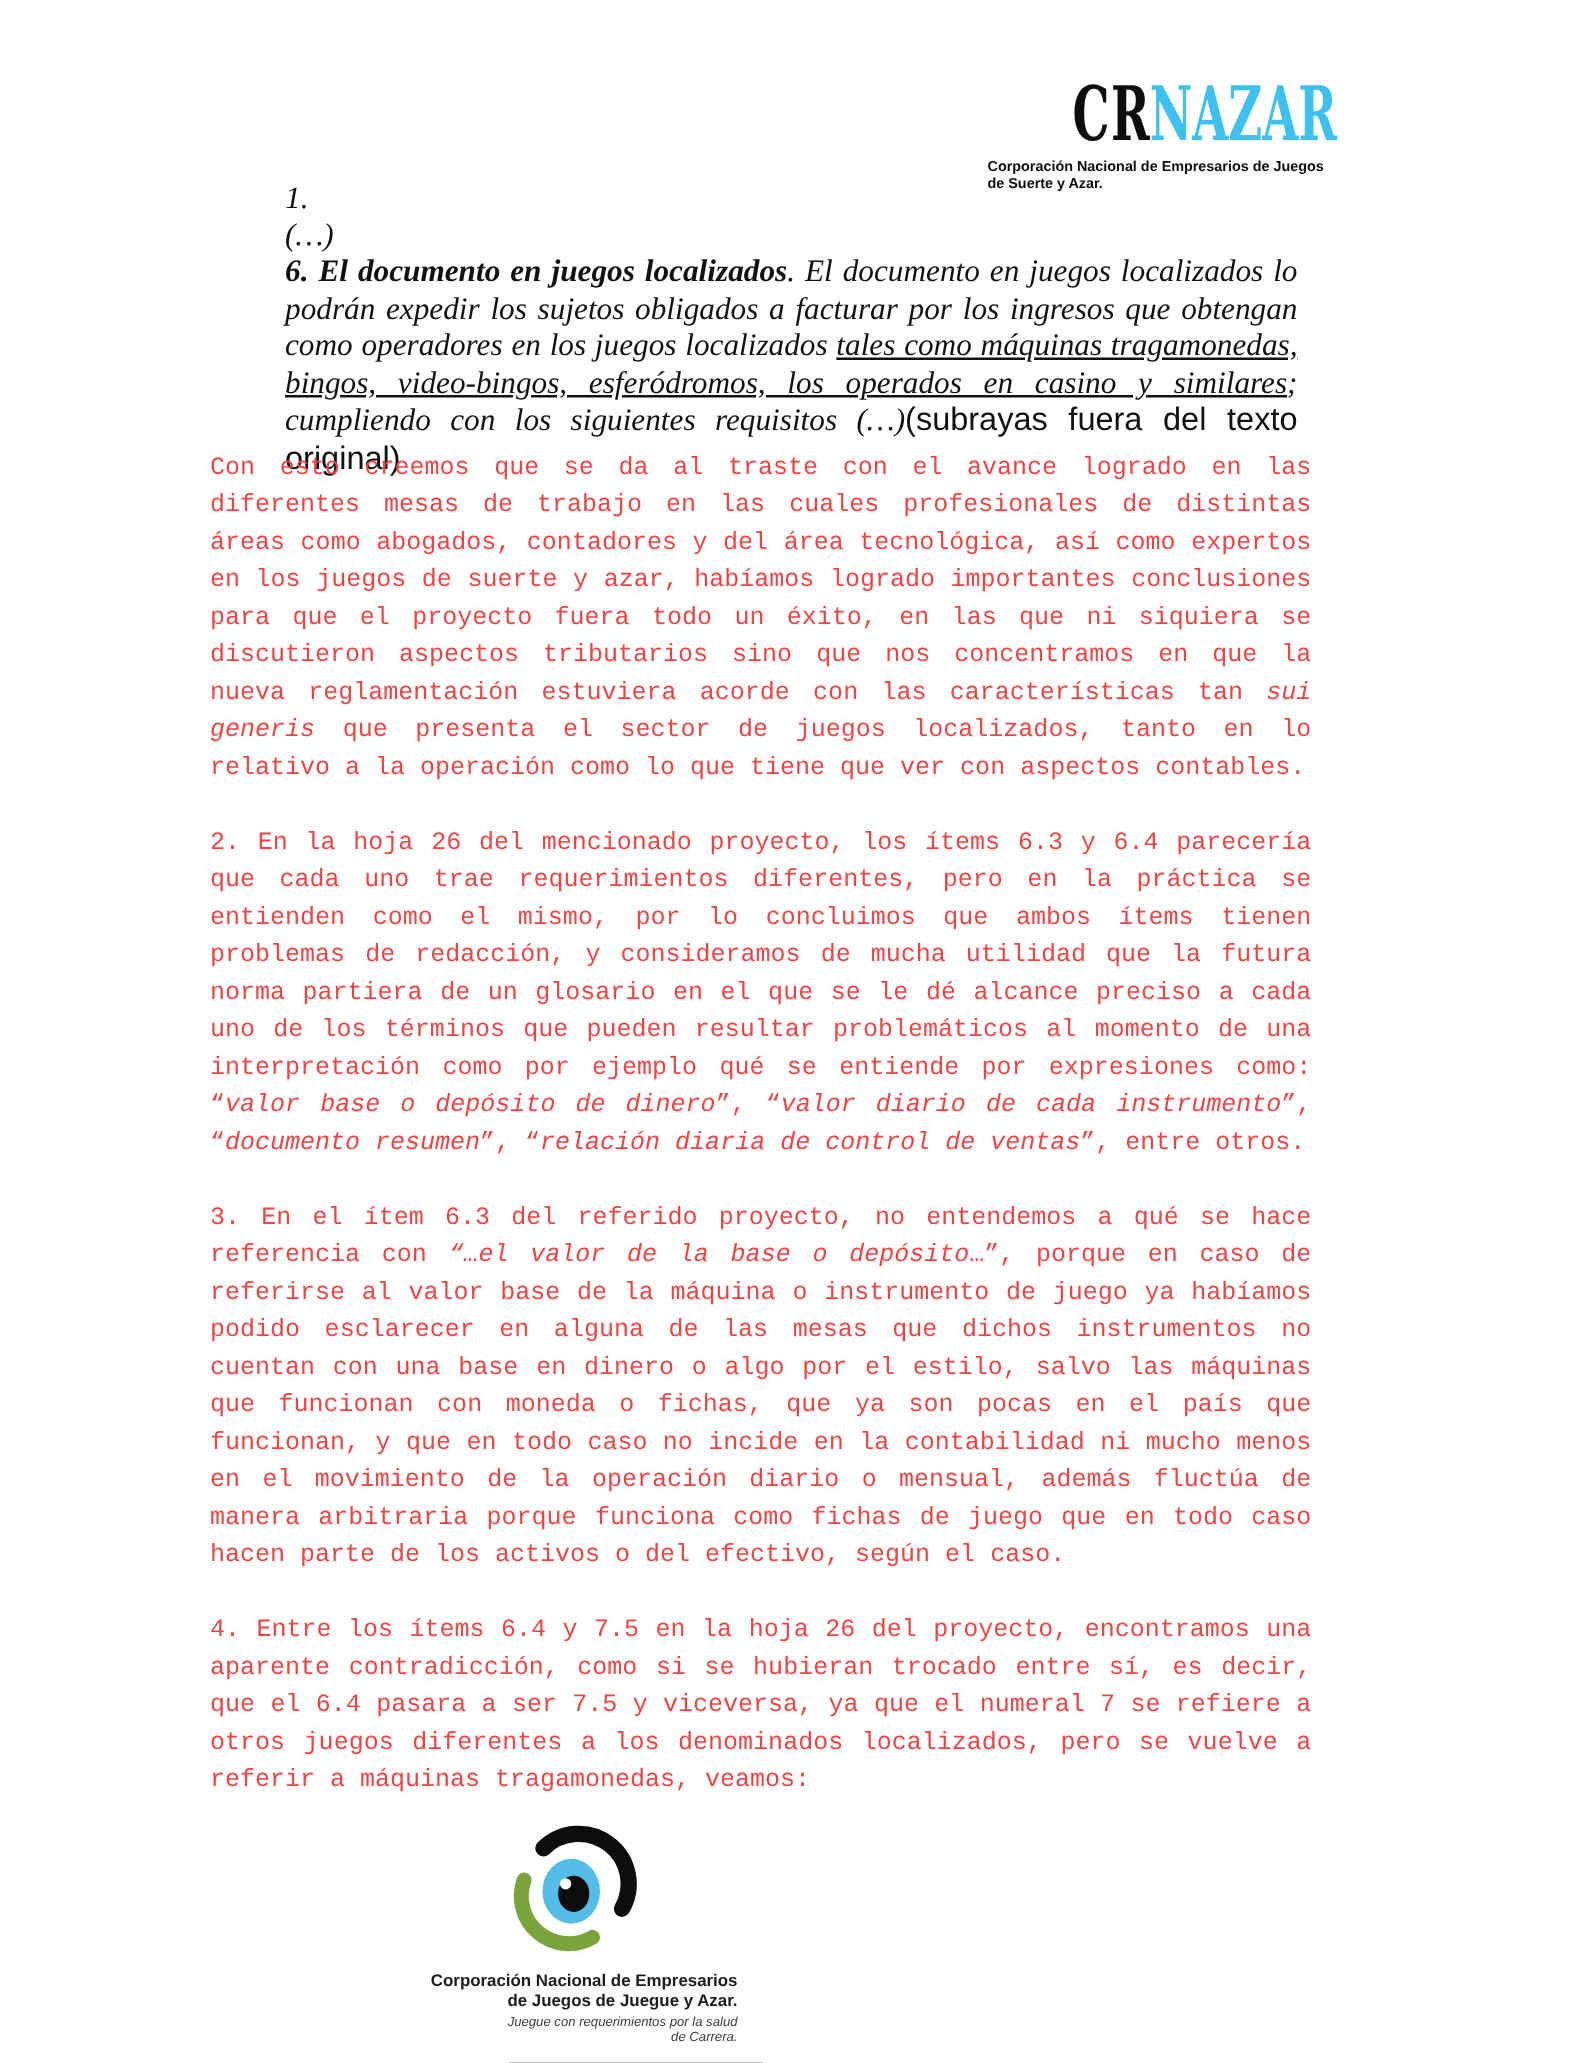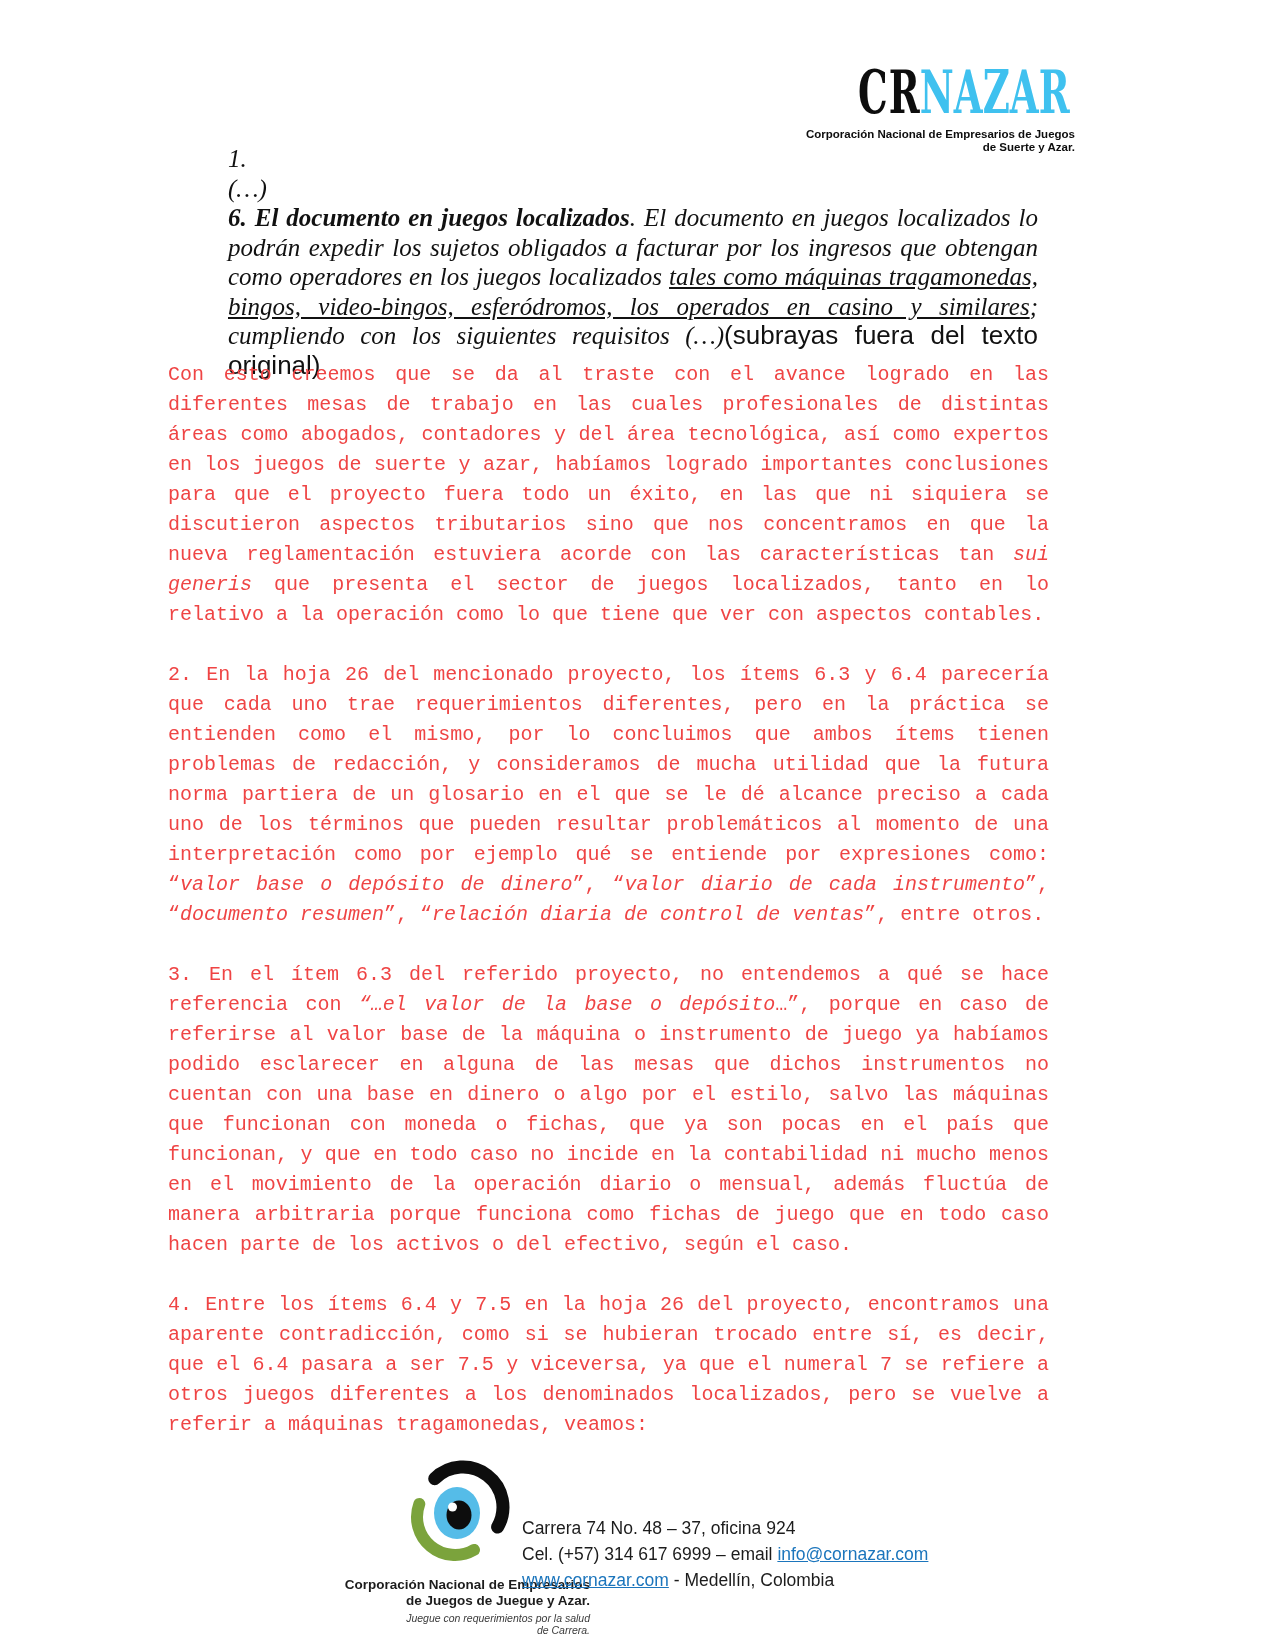--- a/index.html
+++ b/index.html
@@ -19,21 +19,21 @@
     display:flex;align-items:center;justify-content:flex-start;
     font-family:"DejaVu Serif",serif;font-weight:bold;font-size:60px;
     line-height:60px;white-space:nowrap;
     transform:scaleX(0.62);transform-origin:left center;
     margin-left:68px;
   }
   .wordmark .black{color:#0d0d0d;}
   .wordmark .cyan{color:#3FC1EF;}
   .wordmark svg{display:block;margin:0 1px;}
   .logo-tagline{
-    margin-top:6px;width:100%;text-align:right;
+    margin-top:6px;width:100%;text-align:left;
     font-size:11.5px;font-weight:bold;color:#0d0d0d;line-height:13px;
   }
 
   
   .quote{
     position:absolute;top:144px;left:228px;width:810px;
     font-family:"Liberation Serif","DejaVu Serif",serif;
     font-style:italic;font-size:25px;line-height:29.5px;
     text-align:justify;color:#111;
   }
@@ -110,20 +110,15 @@
       <div class="footer-org">
         <div>Corporación Nacional de Empresarios</div>
         <div>de Juegos de Juegue y Azar.</div>
       </div>
       <div class="footer-slogan">
         <div>Juegue con requerimientos por la salud</div>
         <div>de Carrera.</div>
       </div>
     </div>
 
-    <div class="footer-contact">
-      <div>Carrera 74 No. 48 – 37, oficina 924</div>
-      <div><span>Cel. (+57) 314 617 6999 – email  </span><a style="color:#1B75BC">info@cornazar.com</a></div>
-      <div><a style="color:#1B75BC">www.cornazar.com</a><span> - Medellín, Colombia</span></div>
-    </div>
   </div>
 
 </div>
 
 </body></html>

